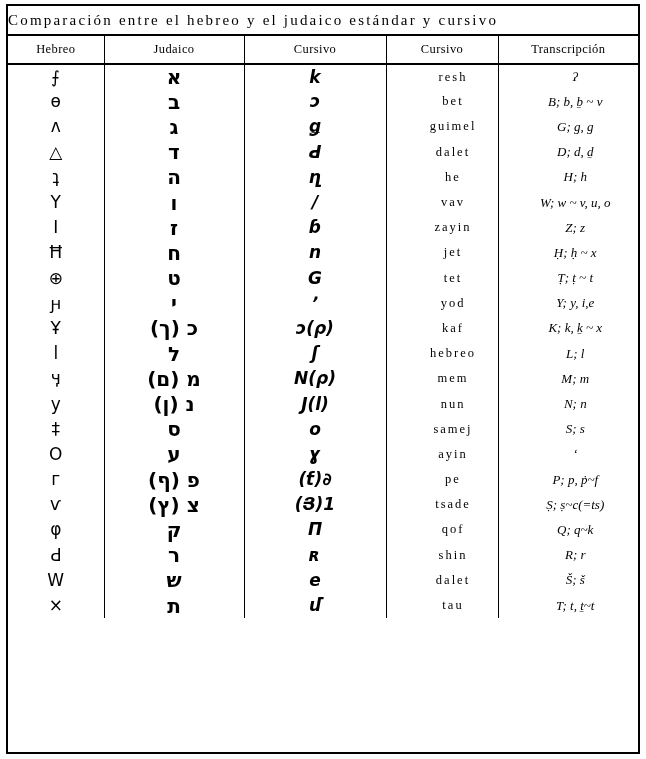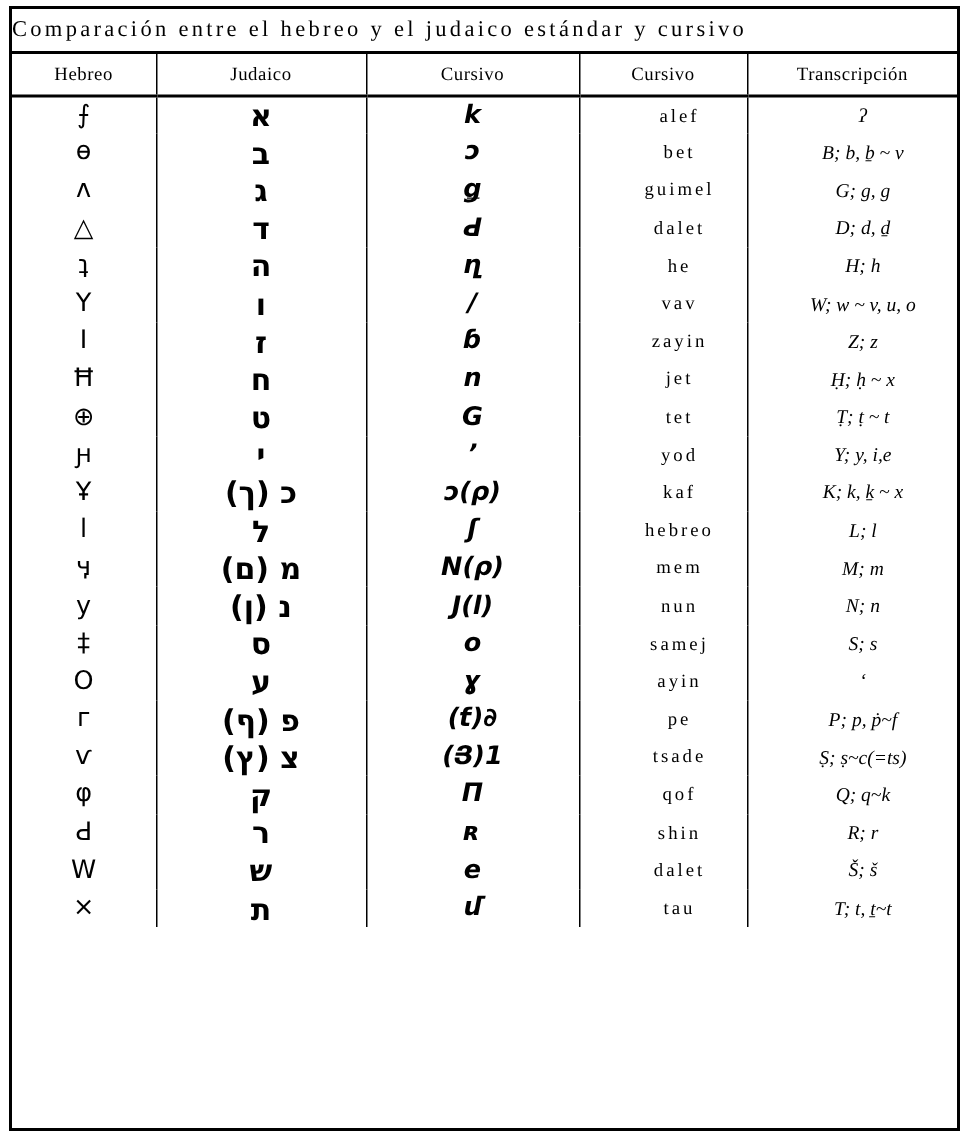--- a/index.html
+++ b/index.html
@@ -149,21 +149,21 @@
           <tr>
             <td>
               <span class="glyph-heb">⨍</span>
             </td>
             <td>
               <span class="glyph-jud">א</span>
             </td>
             <td>
               <span class="glyph-cur">k</span>
             </td>
-            <td class="name-cell">alef</td>
+            <td class="name-cell">resh</td>
             <td class="trans-cell">ʔ</td>
           </tr>
           <tr>
             <td>
               <span class="glyph-heb">ө</span>
             </td>
             <td>
               <span class="glyph-jud">ב</span>
             </td>
             <td>

